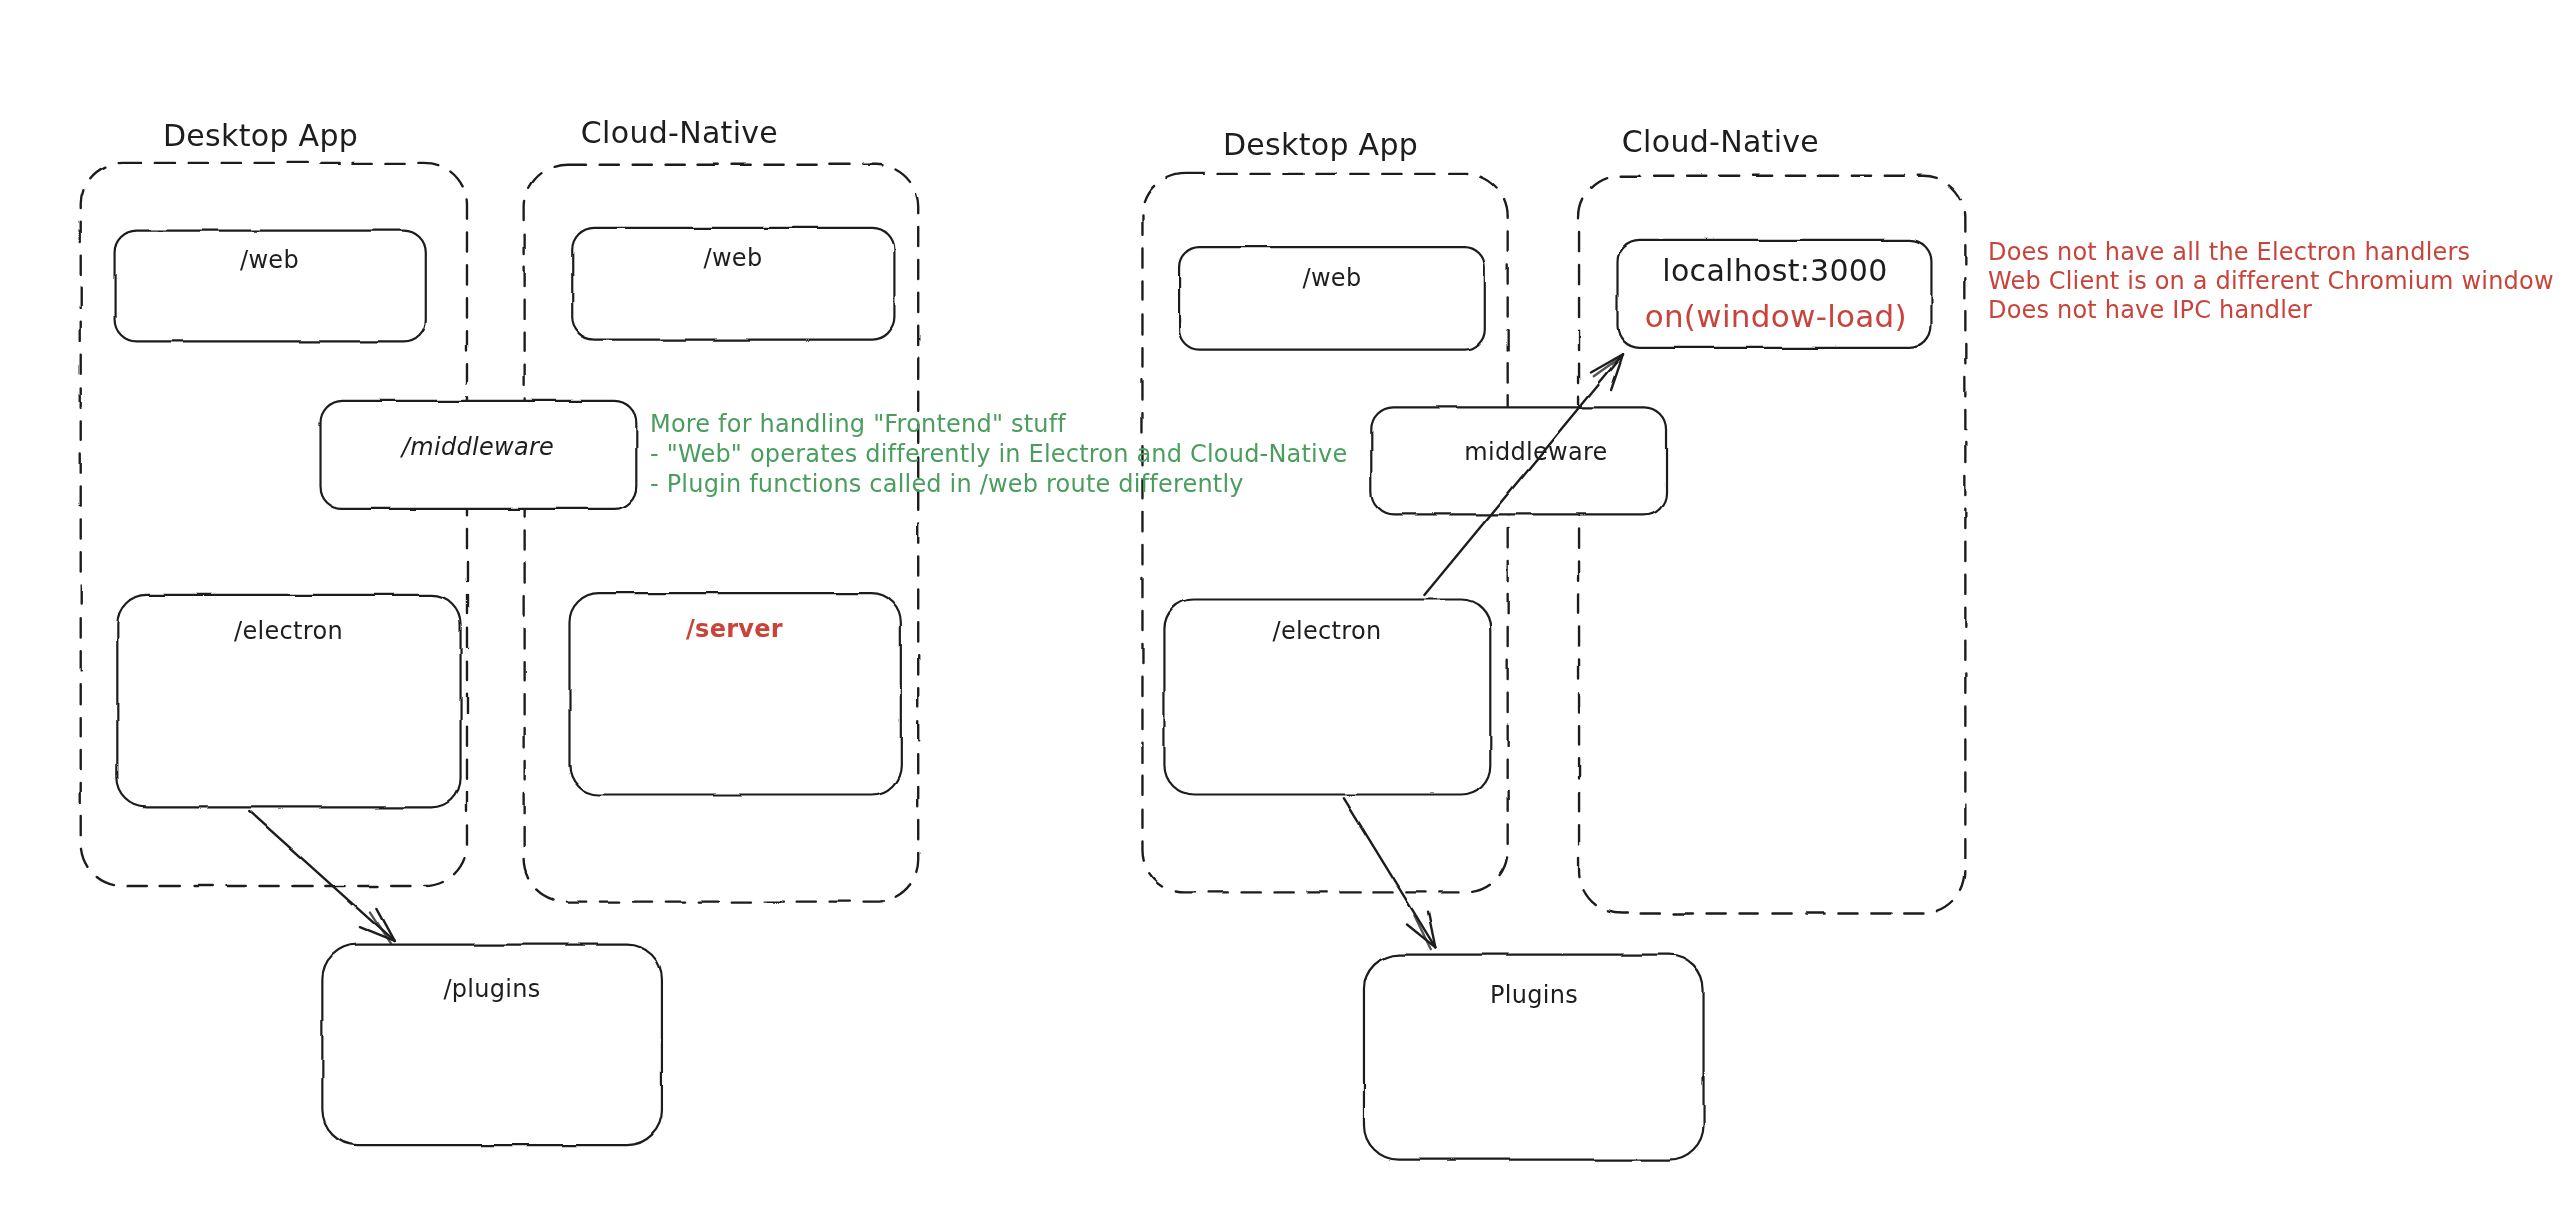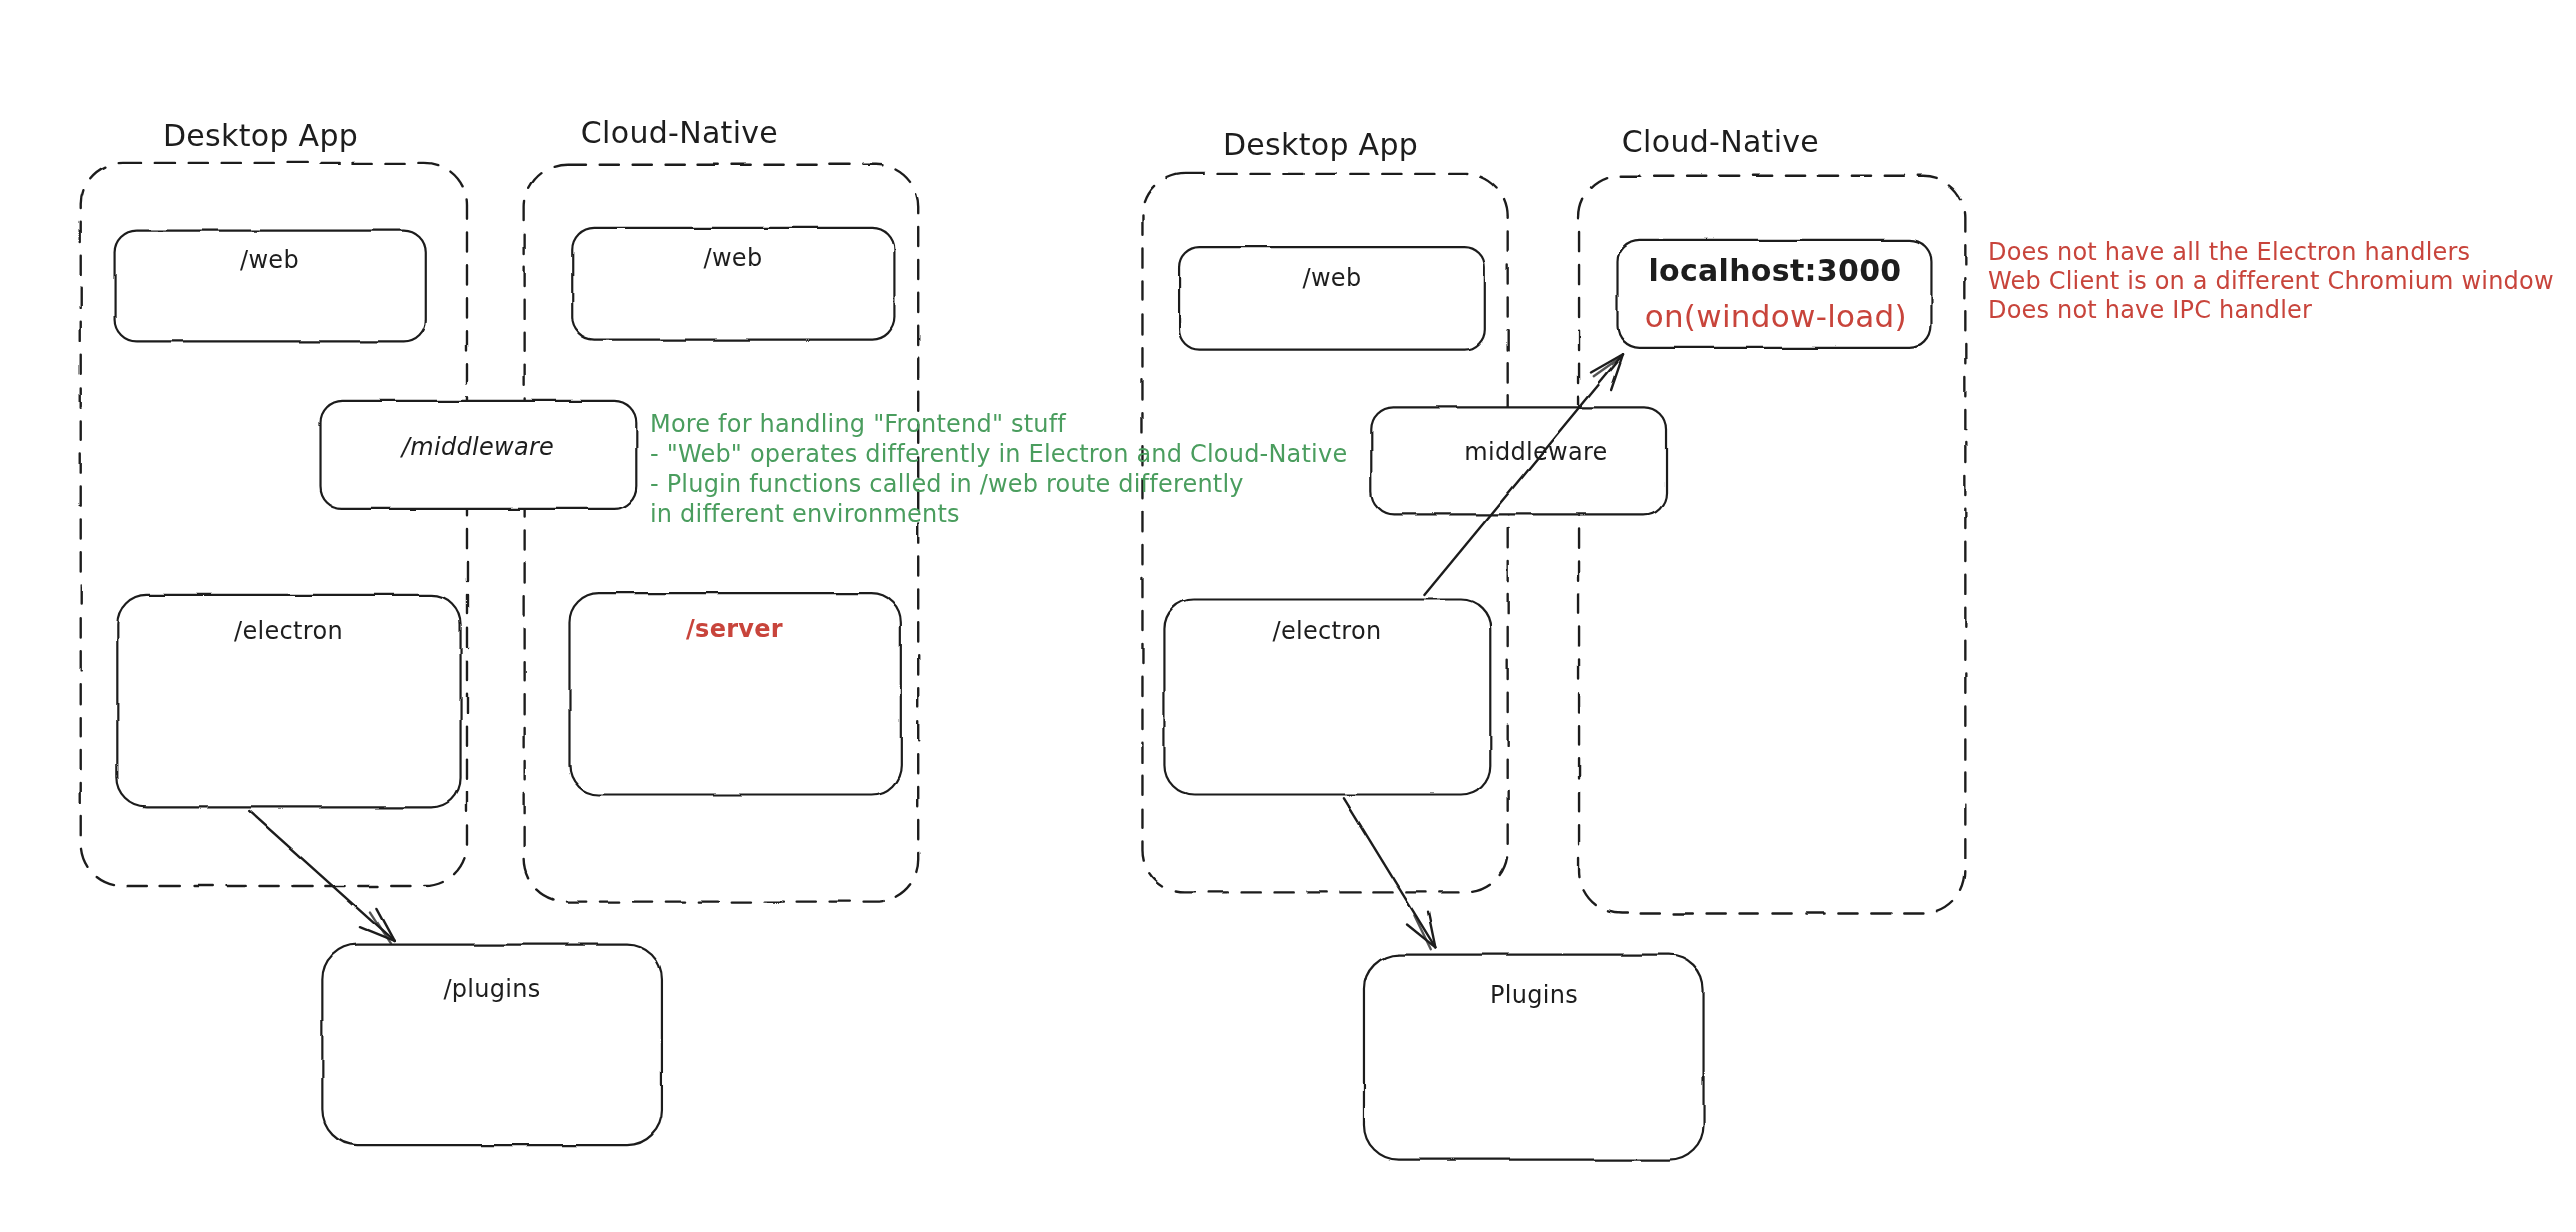--- a/index.html
+++ b/index.html
@@ -101,28 +101,27 @@
   <div class="lbl" style="left:572px; top:244px; width:322px;">/web</div>
   <div class="lbl" style="left:320px; top:433px; width:316px;font-style:italic;">/middleware</div>
   <div class="lbl" style="left:117px; top:617px; width:343px;">/electron</div>
   <div class="lbl red-txt" style="left:569px; top:615px; width:331px;font-weight:bold;">/server</div>
   <div class="lbl" style="left:322px; top:975px; width:340px;">/plugins</div>
 
   <div class="note green-txt" style="left:650px; top:409px;">
     <span>More for handling "Frontend" stuff</span>
     <span>- "Web" operates differently in Electron and Cloud-Native</span>
     <span>- Plugin functions called in /web route differently</span>
-    <span>in different environments</span>
   </div>
 
   <div class="lbl hdr" style="left:1220px; top:127px; width:201px;">Desktop App</div>
   <div class="lbl hdr" style="left:1620px; top:124px; width:201px;">Cloud-Native</div>
 
   <div class="lbl" style="left:1179px; top:264px; width:306px;">/web</div>
-  <div class="lbl hdr" style="left:1618px; top:253px; width:314px;font-weight:bold;">localhost:3000</div>
+  <div class="lbl hdr" style="left:1618px; top:253px; width:314px;">localhost:3000</div>
   <div class="lbl red-txt align-right" style="left:1618px; top:298px; width:289px; font-size:31px;">on(window-load)</div>
   <div class="lbl" style="left:1371px; top:438px; width:330px;text-align:center;">middleware</div>
   <div class="lbl" style="left:1164px; top:617px; width:326px;">/electron</div>
   <div class="lbl" style="left:1364px; top:981px; width:340px;">Plugins</div>
 
   <div class="note red-txt" style="left:1988px; top:238px; line-height:29px;">
     <span>Does not have all the Electron handlers</span>
     <span>Web Client is on a different Chromium window</span>
     <span>Does not have IPC handler</span>
   </div>

